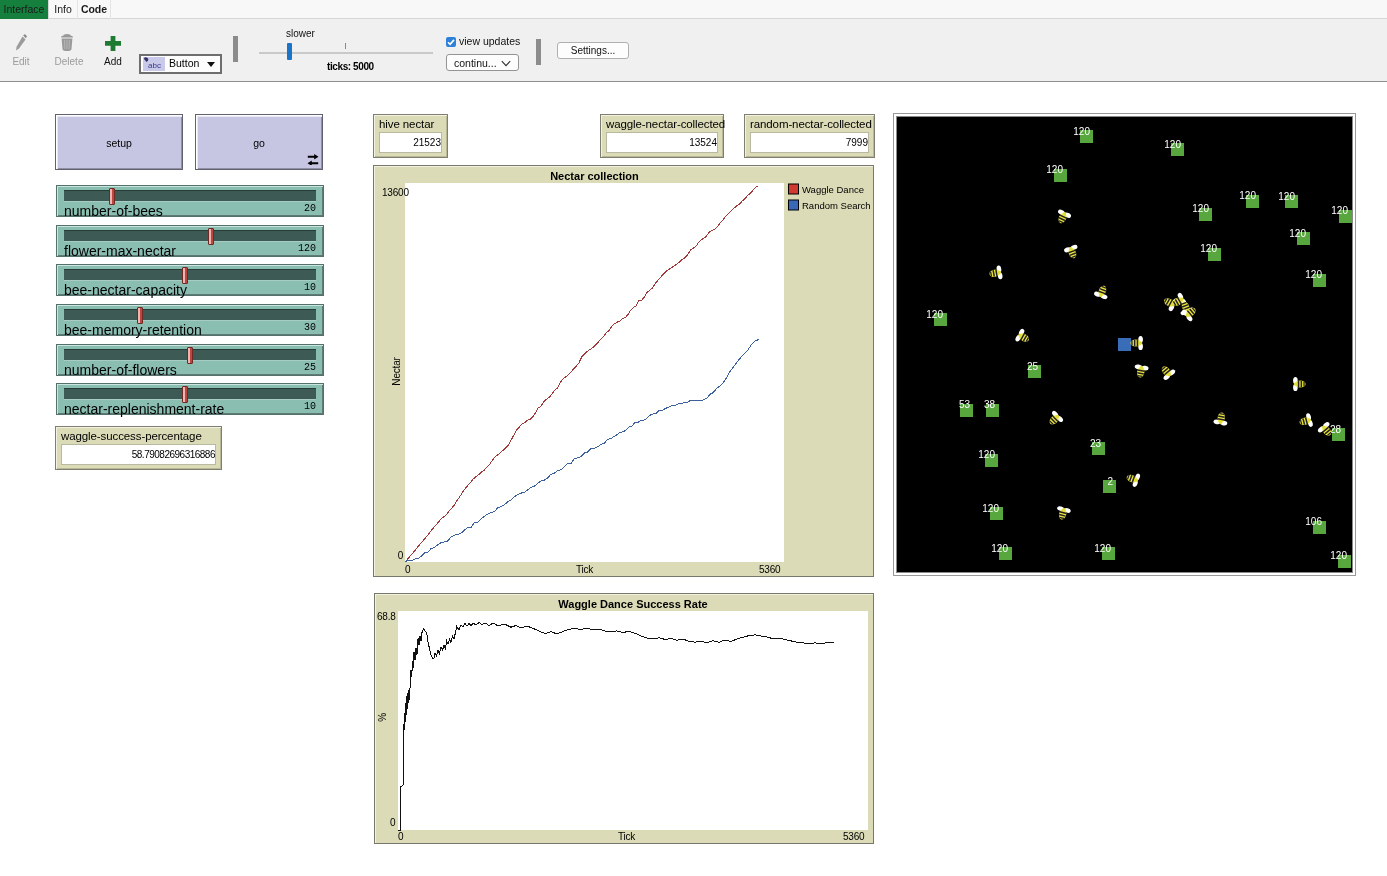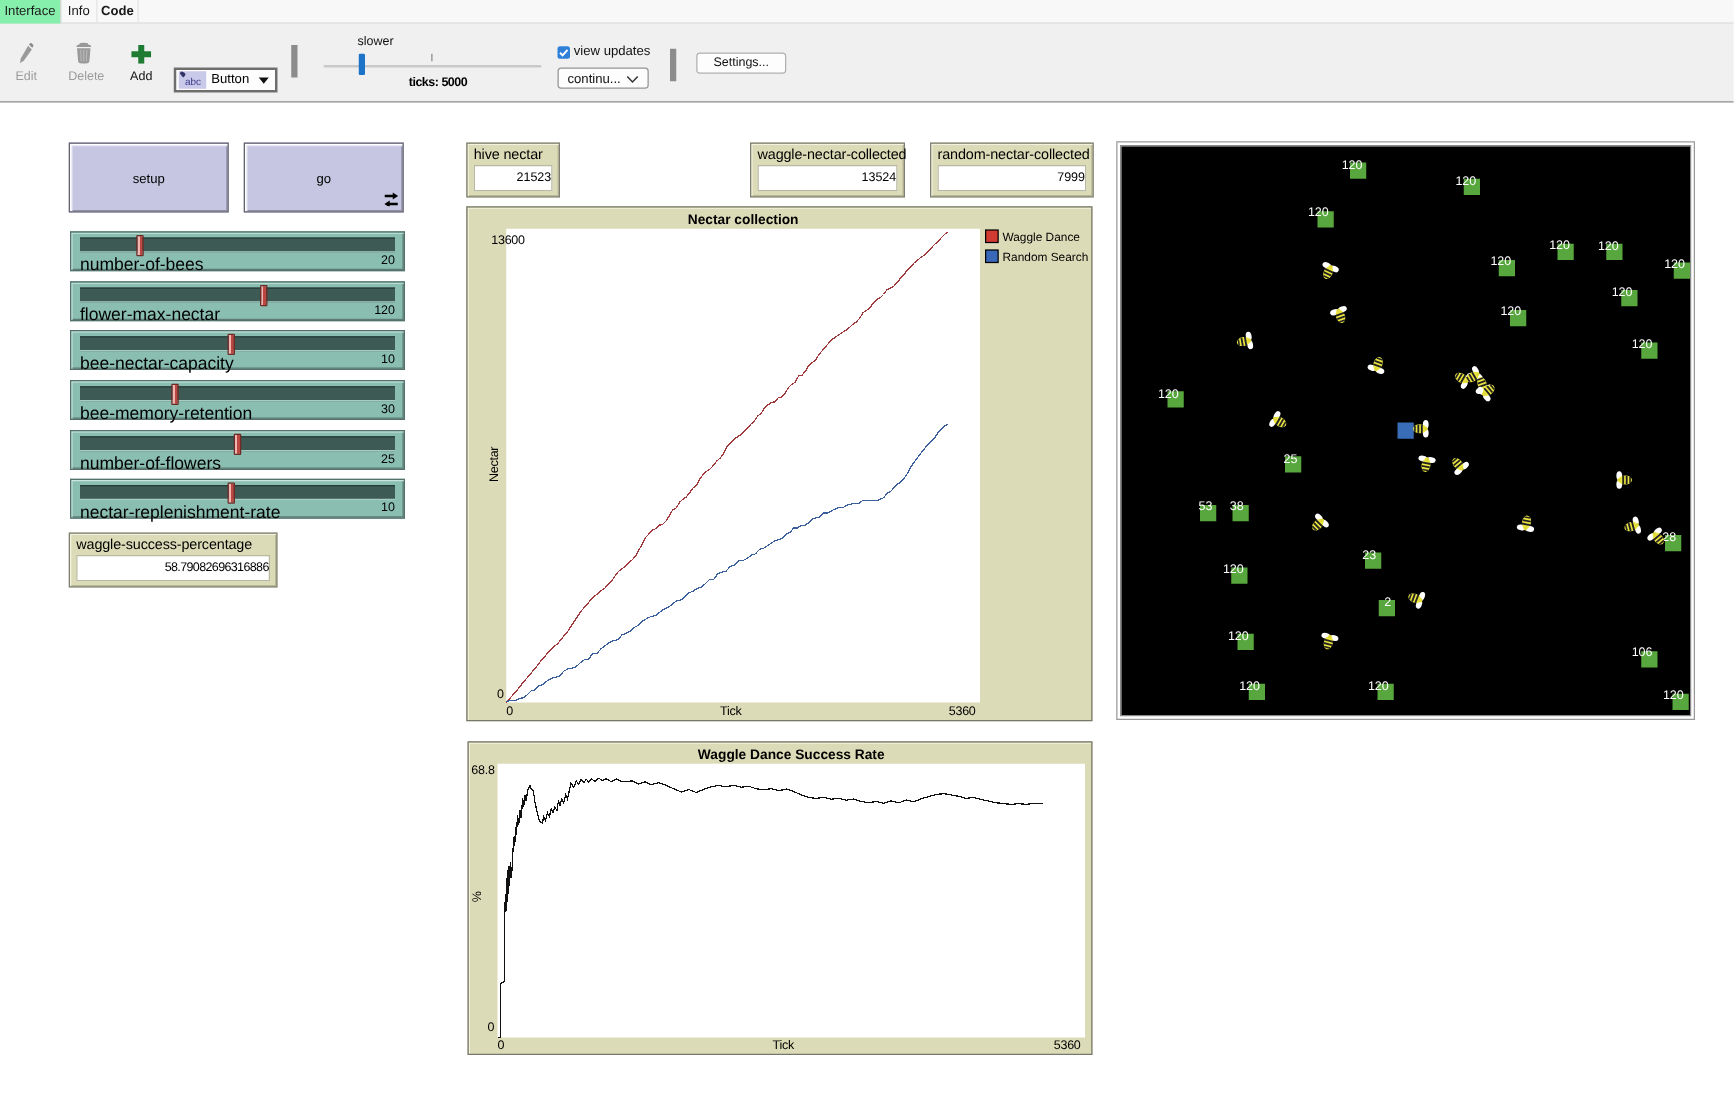--- a/index.html
+++ b/index.html
@@ -1,19 +1,19 @@
 <!DOCTYPE html>
 <html><head><meta charset="utf-8">
 <style>
 * { margin:0; padding:0; box-sizing:border-box; }
 html,body { width:1387px; height:876px; background:#fff; font-family:"Liberation Sans",sans-serif; overflow:hidden; }
 #page { position:relative; width:1387px; height:876px; }
 #tabs { position:absolute; left:0; top:0; width:1387px; height:19px; background:#f8f8f8; border-bottom:1px solid #d6d6d6; }
 .tab { position:absolute; top:0; height:19px; font-size:10.5px; color:#1a1a1a; text-align:center; line-height:18px; }
-#tab1 { left:0; width:49px; background:#86efac; border-right:1px solid #d6d6d6; }
+#tab1 { left:0; width:49px; background:#15803d; border-right:1px solid #d6d6d6; }
 #tab2 { left:49px; width:29px; border-right:1px solid #e4e4e4; }
 #tab3 { left:78px; width:33px; border-right:1px solid #e4e4e4;font-weight:bold; }
 #toolbar { position:absolute; left:0; top:19px; width:1387px; height:63px; background:#f0f0f0; border-bottom:1px solid #8f8f8f; }
 .ticon { position:absolute; top:15px; }
 .tlab { position:absolute; top:37px; font-size:10px; color:#9b9b9b; text-align:center; }
 .sep { position:absolute; width:5px; background:#8c8c8c; }
 #dropbtn { position:absolute; left:139px; top:35px; width:83px; height:20px; background:#fdfdfd; border:2px solid #6e6e6e; }
 #dropbtn .ic { position:absolute; left:2px; top:1px; width:22px; height:14px; background:#c9c9ea; }
 #dropbtn .ic span { position:absolute; left:5px; top:4px; font-size:8px; color:#3a3a88; }
 #dropbtn .tx { position:absolute; left:28px; top:1px; font-size:10.5px; color:#000; }
@@ -29,21 +29,21 @@
 #combo .tx { position:absolute; left:7px; top:2px; font-size:10.5px; color:#111; }
 #settings { position:absolute; left:557px; top:23px; width:72px; height:17px; background:#fdfdfd; border:1px solid #b0b0b0; border-radius:3px; font-size:10px; color:#111; text-align:center; line-height:15px; }
 .nbtn { position:absolute; width:128px; height:56px; background:#c6c6e2; border:1px solid #62626e;
   box-shadow: inset 1px 1px 0 #ffffff, inset 2px 2px 0 #e9e9f5, inset -1px -1px 0 #8f8fa5;
   font-size:10.5px; color:#000; text-align:center; line-height:56px; }
 .slider { position:absolute; left:56px; width:268px; height:32px; background:#8abeb1; border:1px solid #54726b;
   box-shadow: inset 1px 1px 0 #c9e6de, inset -1px -1px 0 #5d7b73; }
 .groove { position:absolute; left:7px; top:4px; width:252px; height:12px; background:#3d5a54; border-top:1px solid #243b36; border-bottom:1px solid #a7ccc3; }
 .shandle { position:absolute; top:2px; width:6px; height:17px; background:linear-gradient(90deg,#f0b5b0 0 45%,#bc4740 45%); border:1px solid #6d2a26; border-radius:1px; }
 .slab { position:absolute; left:7px; top:17px; font-size:14px; color:#000; }
-.sval { position:absolute; right:7px; top:17px; font-size:10px; color:#000; }
+.sval { position:absolute; right:7px; top:17px; font-size:10px; color:#000;font-family:Liberation Mono, monospace; }
 .mon { position:absolute; background:#dcdbb8; border:1px solid #7e7e72; box-shadow: inset 1px 1px 0 #f3f2e0, inset -1px -1px 0 #b9b896; text-align: right; }
 .mlab { position:absolute; left:5px; top:3px; font-size:11.5px; letter-spacing:-0.1px; color:#000; white-space:nowrap; }
 .mfield { position:absolute; left:5px; right:5px; top:17px; bottom:4px; background:#fff; border:1px solid #b9b8a0; font-size:10px; color:#000; padding-left:4px; line-height:20px; }
 .mfield.long { letter-spacing:-0.5px; }
 .plot { position:absolute; background:#dcdbb8; border:1px solid #77776b; box-shadow: inset 1px 1px 0 #f3f2e0; padding-left: 32px; }
 .ptitle { position:absolute; text-align:center; font-size:11px; font-weight:bold; color:#000; }
 .pwhite { position:absolute; background:#fff; }
 .paxis { position:absolute; font-size:10px; letter-spacing:-0.2px; color:#000; }
 #world { position:absolute; left:893px; top:113px; width:463px; height:463px; background:#fff; border:1px solid #999; padding:2px; }
 #worldinner { border:1px solid #8a8a8a; width:457px; height:457px; }
@@ -163,21 +163,21 @@
   <div class="mfield">7999</div>
 </div>
 <div class="mon" style="left:55px;top:426px;width:167px;height:44px">
   <div class="mlab">waggle-success-percentage</div>
   <div class="mfield long">58.79082696316886</div>
 </div>
 
 <div class="plot" style="left:373px;top:165px;width:501px;height:412px">
   <div class="ptitle" style="top:4px;left:31px;width:379px">Nectar collection</div>
   <div class="pwhite" style="left:31px;top:17px;width:379px;height:379px"></div>
-  <div class="paxis" style="left:19px;top:21px;width:26px;text-align:left">13600</div>
+  <div class="paxis" style="left:8px;top:21px;width:26px;text-align:left">13600</div>
   <div class="paxis" style="left:3px;top:384px;width:26px;text-align:right">0</div>
   <div class="paxis" style="left:31px;top:398px">0</div>
   <div class="paxis" style="left:202px;top:398px">Tick</div>
   <div class="paxis" style="left:385px;top:398px">5360</div>
   <div class="paxis" style="left:8px;top:200px;transform:rotate(-90deg);transform-origin:center">Nectar</div>
   <svg style="position:absolute;left:0;top:0" width="501" height="412" viewBox="0 0 501 412">
     <g transform="translate(-373,-165)">
       <polyline shape-rendering="crispEdges" points="404.0,561.0 406.7,558.0 409.4,554.8 412.2,551.7 414.9,548.3 417.6,544.8 420.3,541.7 423.0,538.7 425.8,535.1 428.5,532.0 431.2,528.3 433.9,525.3 436.6,522.0 439.4,518.7 442.1,516.3 444.8,514.3 447.5,510.9 450.2,507.7 452.9,504.7 455.7,500.1 458.4,496.2 461.1,492.0 463.8,488.0 466.5,484.9 469.3,481.7 472.0,478.3 474.7,475.8 477.4,473.9 480.1,471.3 482.9,469.5 485.6,466.5 488.3,463.9 491.0,459.9 493.7,456.2 496.5,454.0 499.2,452.1 501.9,449.4 504.6,447.0 507.3,444.1 510.1,439.1 512.8,434.1 515.5,429.0 518.2,426.1 520.9,423.2 523.6,421.9 526.4,419.1 529.1,418.6 531.8,415.8 534.5,411.6 537.2,406.8 540.0,405.3 542.7,400.8 545.4,398.3 548.1,396.5 550.8,393.1 553.6,389.2 556.3,387.2 559.0,382.1 561.7,378.1 564.4,376.0 567.2,374.1 569.9,371.1 572.6,367.7 575.3,365.3 578.0,361.7 580.8,355.9 583.5,353.1 586.2,350.4 588.9,348.5 591.6,346.8 594.3,344.3 597.1,341.3 599.8,338.3 602.5,335.7 605.2,331.8 607.9,329.7 610.7,325.3 613.4,322.9 616.1,321.1 618.8,320.5 621.5,317.3 624.3,316.6 627.0,313.6 629.7,309.1 632.4,306.5 635.1,304.8 637.9,299.7 640.6,299.2 643.3,296.0 646.0,291.5 648.7,289.2 651.5,287.1 654.2,282.5 656.9,279.4 659.6,276.3 662.3,273.1 665.0,270.3 667.8,268.4 670.5,266.6 673.2,264.8 675.9,263.1 678.6,261.0 681.4,258.3 684.1,256.7 686.8,253.4 689.5,249.0 692.2,247.3 695.0,245.2 697.7,241.2 700.4,238.6 703.1,237.2 705.8,234.6 708.6,230.8 711.3,229.5 714.0,228.0 716.7,225.1 719.4,221.6 722.2,218.8 724.9,214.9 727.6,212.4 730.3,209.4 733.0,207.2 735.7,204.8 738.5,203.1 741.2,200.1 743.9,197.6 746.6,194.5 749.3,192.3 752.1,189.1 754.8,186.4 757.5,184.5" fill="none" stroke="#a03a3c" stroke-width="1"></polyline>
       <polyline shape-rendering="crispEdges" points="404.0,560.5 407.7,559.3 411.3,559.3 415.0,557.7 418.0,557.1 421.0,554.6 424.0,551.7 427.0,551.0 430.0,547.6 433.3,546.8 436.7,543.7 440.0,541.8 443.3,540.8 446.7,540.0 450.0,535.9 453.3,534.2 456.7,533.4 460.0,532.3 463.3,529.2 466.7,526.7 470.0,526.4 473.3,521.5 476.7,521.5 480.0,517.9 483.3,515.3 486.7,513.0 490.0,511.4 493.3,510.8 496.7,506.7 500.0,505.7 503.3,503.8 506.7,500.8 510.0,499.1 513.3,495.7 516.7,493.7 520.0,492.1 523.3,491.5 526.7,488.8 530.0,486.4 533.3,485.1 536.7,482.5 540.0,479.9 543.3,479.2 546.7,476.8 550.0,473.2 553.3,472.1 556.7,469.7 560.0,468.6 563.3,466.0 566.7,462.5 570.0,462.4 573.3,457.9 576.7,456.8 580.0,455.8 583.3,452.0 586.7,451.0 590.0,447.6 593.3,447.5 596.7,445.8 600.0,443.2 603.3,442.1 606.7,438.4 610.0,437.6 613.0,435.5 616.0,433.6 619.0,431.5 622.0,430.8 625.0,429.3 628.0,426.1 631.0,424.9 634.0,421.3 637.0,421.3 640.0,419.4 643.0,419.1 646.0,417.2 649.0,414.2 652.0,413.1 655.0,412.5 658.2,409.3 661.5,409.3 664.8,407.3 668.0,405.9 671.0,404.7 674.0,404.7 677.0,402.9 680.0,402.2 683.0,401.9 686.0,401.9 689.0,399.5 692.0,399.5 695.3,399.5 698.7,399.5 702.0,399.0 706.0,397.1 709.0,393.3 712.0,391.7 716.0,387.1 720.0,384.2 724.0,379.4 728.0,372.0 732.0,366.5 736.0,361.2 740.0,356.2 744.0,352.0 747.0,348.8 750.0,344.3 753.8,340.3 757.5,338.5" fill="none" stroke="#3c5f9e" stroke-width="1"></polyline>
     </g>

